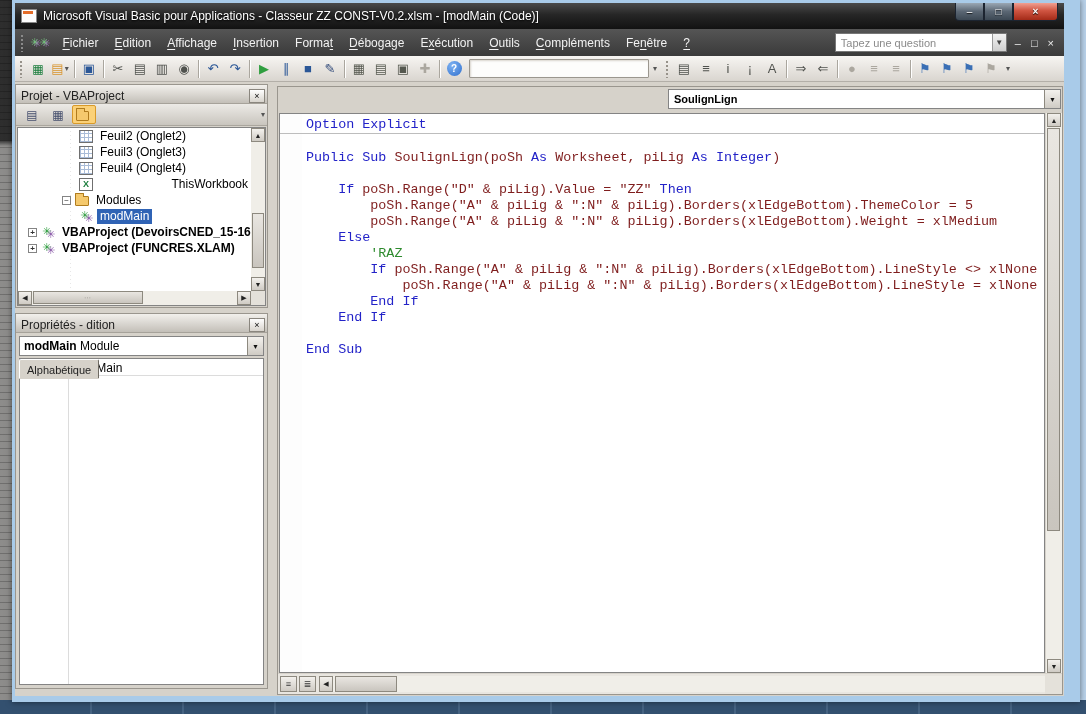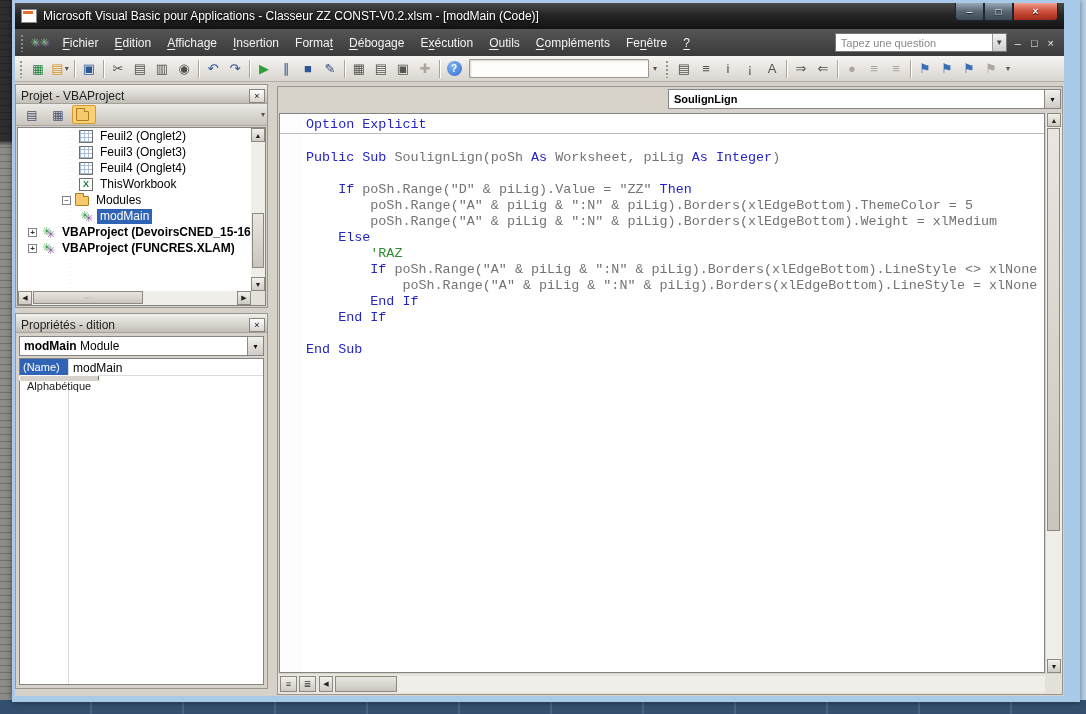--- a/index.html
+++ b/index.html
@@ -111,21 +111,21 @@
   .thumb-grip { position:absolute; left:50%; top:50%; transform:translate(-50%,-50%); font-size:7px; color:#8a8680; letter-spacing:1px; }
 
   
   #properties-panel { left:0; top:231px; width:253px; height:376px; }
   .prop-combo { margin:3px; height:20px; background:#fff; border:1px solid #848484; display:flex; align-items:center; font-size:12px; padding-left:4px; }
   .prop-combo b { font-weight:bold; }
   .combo-arrow { margin-left:auto; width:16px; height:18px; background:linear-gradient(#f3f1ed,#cfcbc4); border-left:1px solid #8d897f;
     display:flex; align-items:center; justify-content:center; font-size:7px; color:#111; }
   .prop-tabs { display:flex; padding-left:3px; height:19px; margin-top:2px; }
   .prop-tab { font-size:11px; padding:2px 7px 0; border:1px solid #8d897f; border-bottom:none; background:#cdc9c1; color:#222; margin-top:2px; border-radius:2px 2px 0 0; }
-  .prop-tab.active { background:#d6d2ca; margin-top:16px; padding-top:4px; position:relative; z-index:2; border-color:#fff #6e6a62 #d6d2ca #fff; box-shadow:0 1px 0 #d6d2ca; }
+  .prop-tab.active { background:#d6d2ca; margin-top:0; padding-top:4px; position:relative; z-index:2; border-color:#fff #6e6a62 #d6d2ca #fff; box-shadow:0 1px 0 #d6d2ca; }
   .prop-grid { position:absolute; left:3px; right:3px; top:44px; bottom:3px; background:#fff; border:1px solid #848484; overflow:hidden; }
   .prop-grid::before { content:""; position:absolute; left:48px; top:0; bottom:0; width:1px; background:#dcdcdc; }
   .prop-row { display:flex; height:17px; border-bottom:1px solid #dcdcdc; font-size:11px; position:relative; }
   .prop-name { width:48px; padding:2px 0 0 3px; }
   .prop-name.selected { background:#2f63b5; color:#fff; }
   .prop-val { padding:2px 0 0 5px; font-size:12px; }
 
   
   #code-window { position:absolute; left:262px; top:4px; width:786px; height:609px; background:#d6d2ca; border:1px solid #9a968e; }
   .combo-row { position:absolute; left:0; right:0; top:0; height:25px; }
@@ -133,21 +133,21 @@
     font-size:11px; font-weight:bold; padding-left:5px; color:#000; }
   #combo-general { left:3px; width:382px; }
   #combo-proc { left:390px; width:393px; }
   .code-area { position:absolute; left:1px; right:17px; top:26px; bottom:21px; background:#fff; border:1px solid #848484; overflow:hidden; }
   .code-margin { position:absolute; left:0; top:0; bottom:0; width:22px; background:#fdfdfd; }
   .code-lines { position:absolute; left:26px; top:3px; right:0; font-family:"Liberation Mono","DejaVu Sans Mono",monospace;
     font-size:13.4px; line-height:16px; white-space:pre; }
   .code-line { min-height:16px; }
   .code-line.decl-sep { border-bottom:1px solid #bdbdbd; margin-left:-26px; padding-left:26px; }
   .tok-k { color:#2323c8; }
-  .tok-n { color:#737373; }
+  .tok-n { color:#7f1d1d; }
   .tok-c { color:#2e8b2e; }
   .code-vsb { right:0; top:26px; width:16px; bottom:21px; }
   .code-vsb .sb-btn { width:14px; left:1px; }
   .code-hsb-row { position:absolute; left:0; right:17px; bottom:0; height:20px; background:#e9e6e0; display:flex; align-items:center; }
   .split-btn { width:17px; height:16px; background:linear-gradient(#f3f1ed,#cfcbc4); border:1px solid #8d897f;
     font-size:9px; color:#333; display:flex; align-items:center; justify-content:center; margin-left:2px; }
   .code-hsb { position:relative; flex:1; height:16px; margin-left:3px; background:#f0eee8; }
   .code-corner { position:absolute; right:0; bottom:0; width:17px; height:20px; background:#e4e1da; }
 </style>
 </head>
@@ -340,21 +340,21 @@
               <span class="t-label">Feuil2 (Onglet2)</span>
             </div>
             <div class="tree-row" style="padding-left: 61px;">
               <span class="t-icon t-worksheet"></span>
               <span class="t-label">Feuil3 (Onglet3)</span>
             </div>
             <div class="tree-row" style="padding-left: 61px;">
               <span class="t-icon t-worksheet"></span>
               <span class="t-label">Feuil4 (Onglet4)</span>
             </div>
-            <div class="tree-row" style="padding-left: 61px;">
+            <div class="tree-row" style="padding-left: 61px; justify-content: space-between;">
               <span class="t-icon t-workbook"></span>
               <span class="t-label">ThisWorkbook</span>
             </div>
             <div class="tree-row" style="padding-left: 44px;">
               <span class="expander">−</span>
               <span class="t-icon t-folder"></span>
               <span class="t-label">Modules</span>
             </div>
             <div class="tree-row" style="padding-left: 61px;">
               <span class="t-icon t-module"></span>

